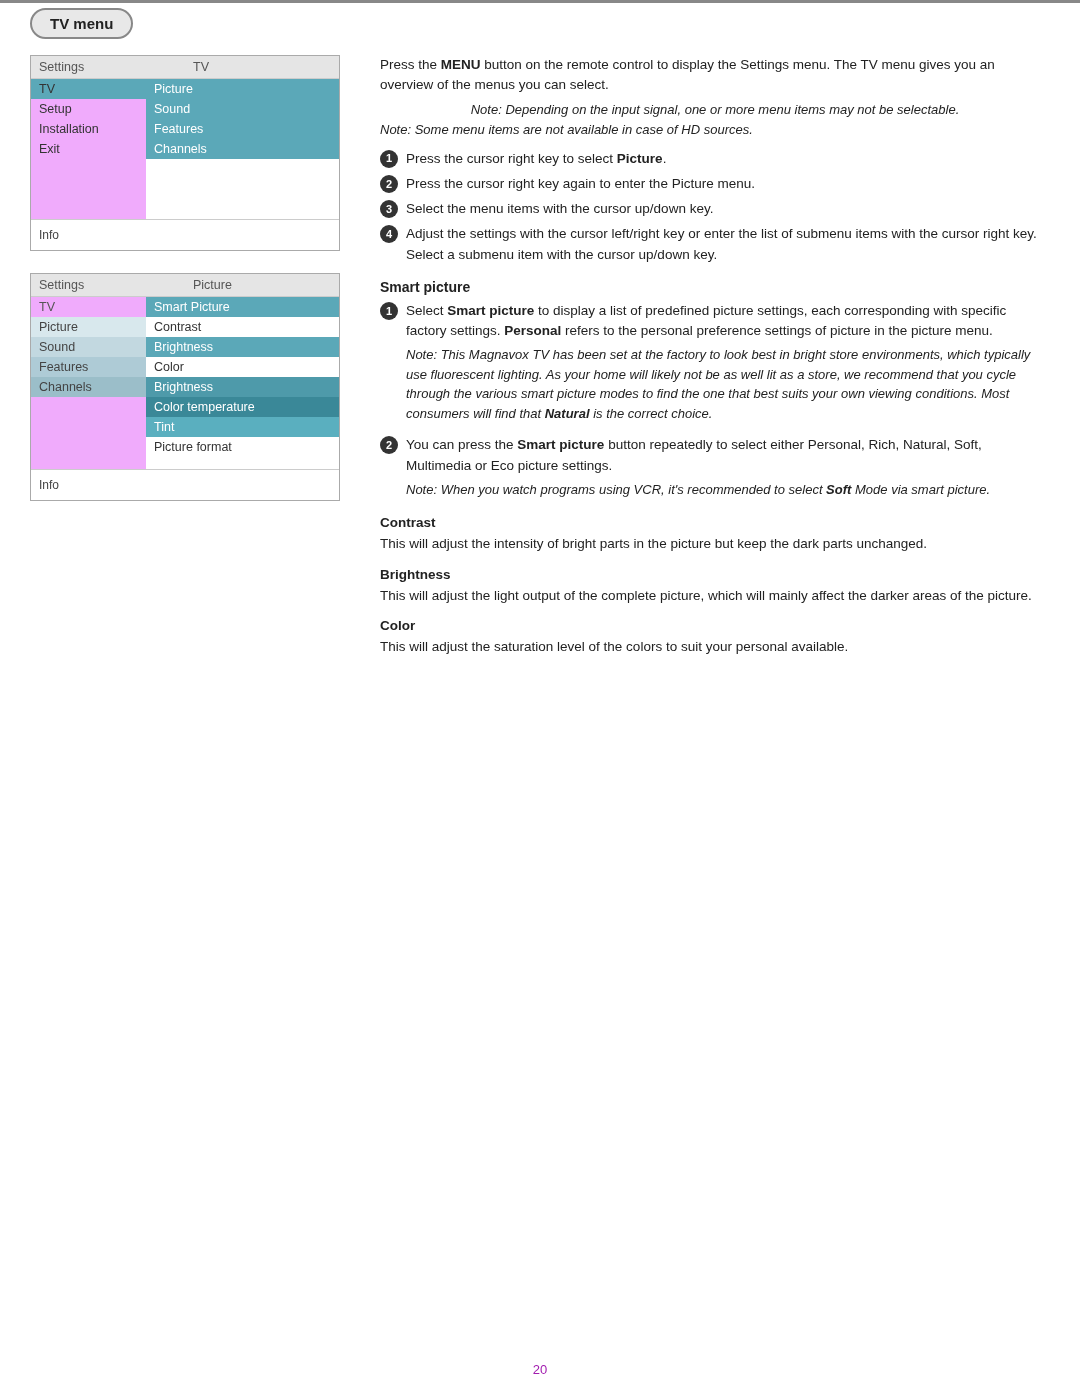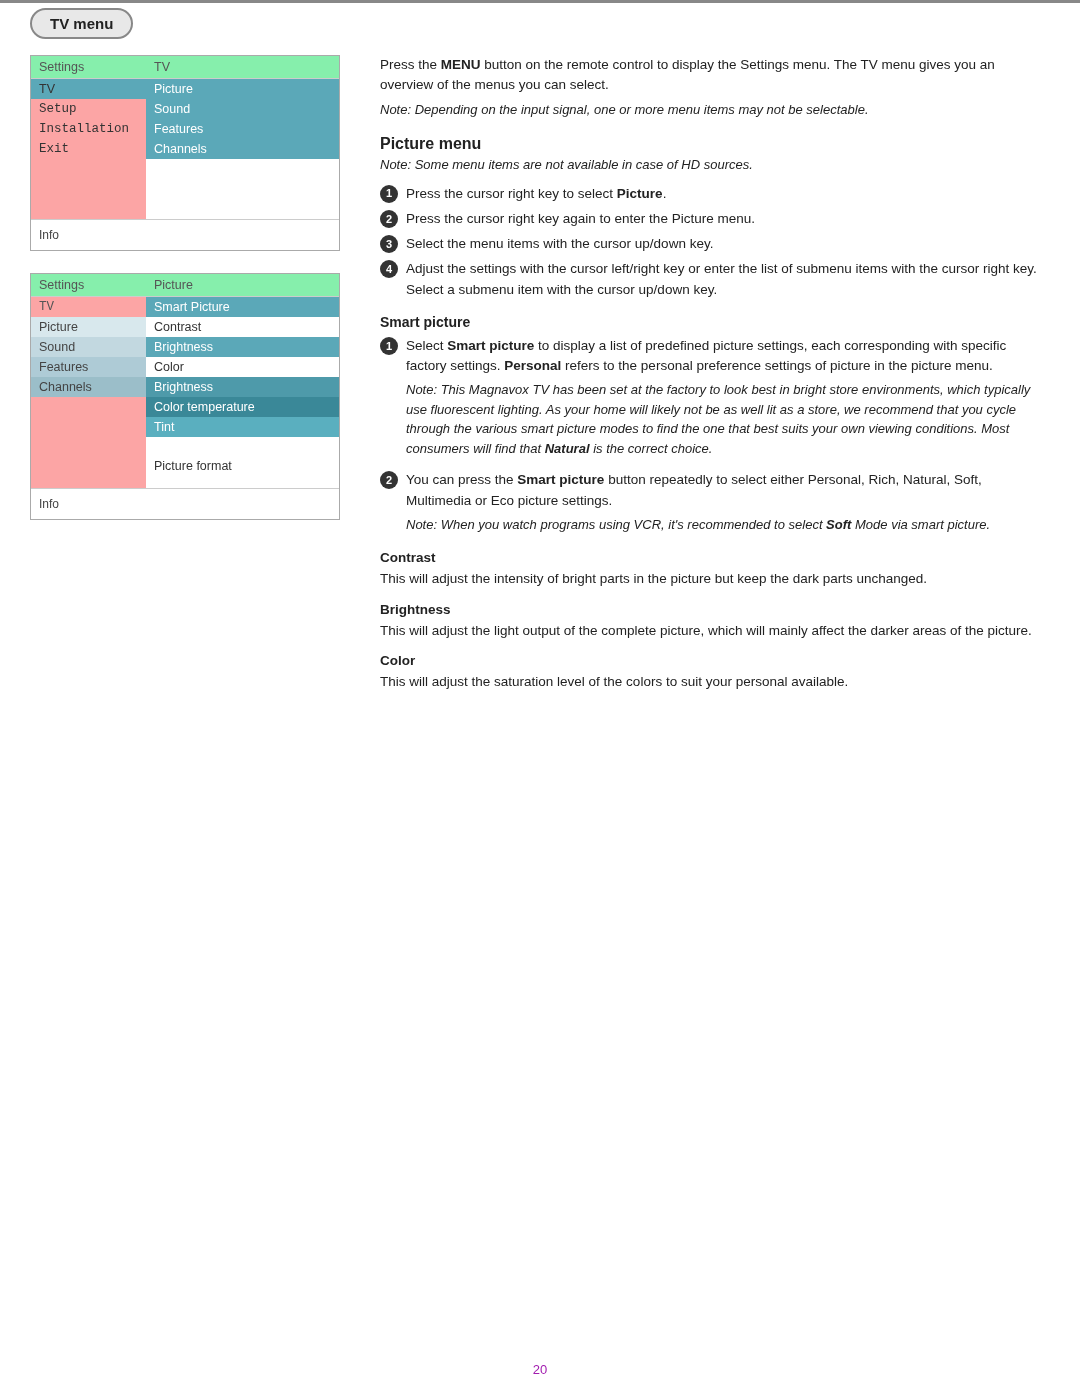--- a/index.html
+++ b/index.html
@@ -48,21 +48,22 @@
     .menu-box {
       border: 1px solid #aaa;
       margin-bottom: 22px;
       font-size: 12.5px;
     }
 
     .menu-box-header {
       display: flex;
       border-bottom: 1px solid #ccc;
       padding: 4px 8px;
-      background: #86efac;
+      background: #e5e5e5;
+      gap: 39px;
     }
     .menu-box-header .col-settings {
       width: 115px;
       color: #555;
     }
     .menu-box-header .col-tv {
       color: #555;
     }
 
     .menu-row {
@@ -82,23 +83,22 @@
     
     .highlight-blue {
       background: #5ba8b8;
       color: #fff;
     }
     .left-col-blue {
       background: #5ba8b8;
       color: #fff;
     }
     .left-col-plain {
-      background: #fca5a5;
+      background: #f0abfc;
       color: #333;
-      font-family: Liberation Mono, monospace;
     }
 
     .info-row {
       padding: 8px 8px;
       color: #444;
       border-top: 1px solid #ccc;
       font-size: 12px;
     }
 
     
@@ -110,21 +110,22 @@
     }
 
     .intro-text {
       font-size: 13.5px;
       line-height: 1.5;
       margin-bottom: 6px;
     }
     .intro-note {
       font-style: italic;
       font-size: 13px;
-      margin-bottom: 18px;
+      margin-bottom: 5px;
+      text-align: center;
     }
 
     .section-title {
       font-size: 16px;
       font-weight: bold;
       margin-bottom: 4px;
     }
     .section-note {
       font-style: italic;
       font-size: 13px;
@@ -216,21 +217,21 @@
       color: #a21caf;
     }
 
     .right-smart { background: #5ba8b8; color: #fff; }
     .right-contrast { background: #fff; color: #333; }
     .right-brightness { background: #5ba8b8; color: #fff; }
     .right-color { background: #fff; color: #333; }
     .right-sharpness { background: #4e9aaa; color: #fff; }
     .right-colortemp { background: #3a8898; color: #fff; }
     .right-tint { background: #5aafbf; color: #fff; }
-    .right-picformat { background: #fff; color: #333; margin-top: 19px; }
+    .right-picformat { background: #fff; color: #333; }
   </style>
 </head>
 <body>
 
 <div class="top-border"></div>
 
 <div class="tv-menu-tab">TV menu</div>
 
 <div class="left-panel">
 
@@ -336,21 +337,20 @@
 </div>
 
 <div class="right-panel">
 
   <p class="intro-text">
     Press the <strong>MENU</strong> button on the remote control to display the Settings menu. The TV menu gives you an overview of the menus you can select.
   </p>
   <p class="intro-note">Note: Depending on the input signal, one or more menu items may not be selectable.</p>
 
   <div>
-    <div class="section-title">Picture menu</div>
     <p class="section-note">Note: Some menu items are not available in case of HD sources.</p>
 
     <ul class="numbered-list">
       <li>
         <span class="num-circle">1</span>
         <span>Press the cursor right key to select <strong>Picture</strong>.</span>
       </li>
       <li>
         <span class="num-circle">2</span>
         <span>Press the cursor right key again to enter the Picture menu.</span>

